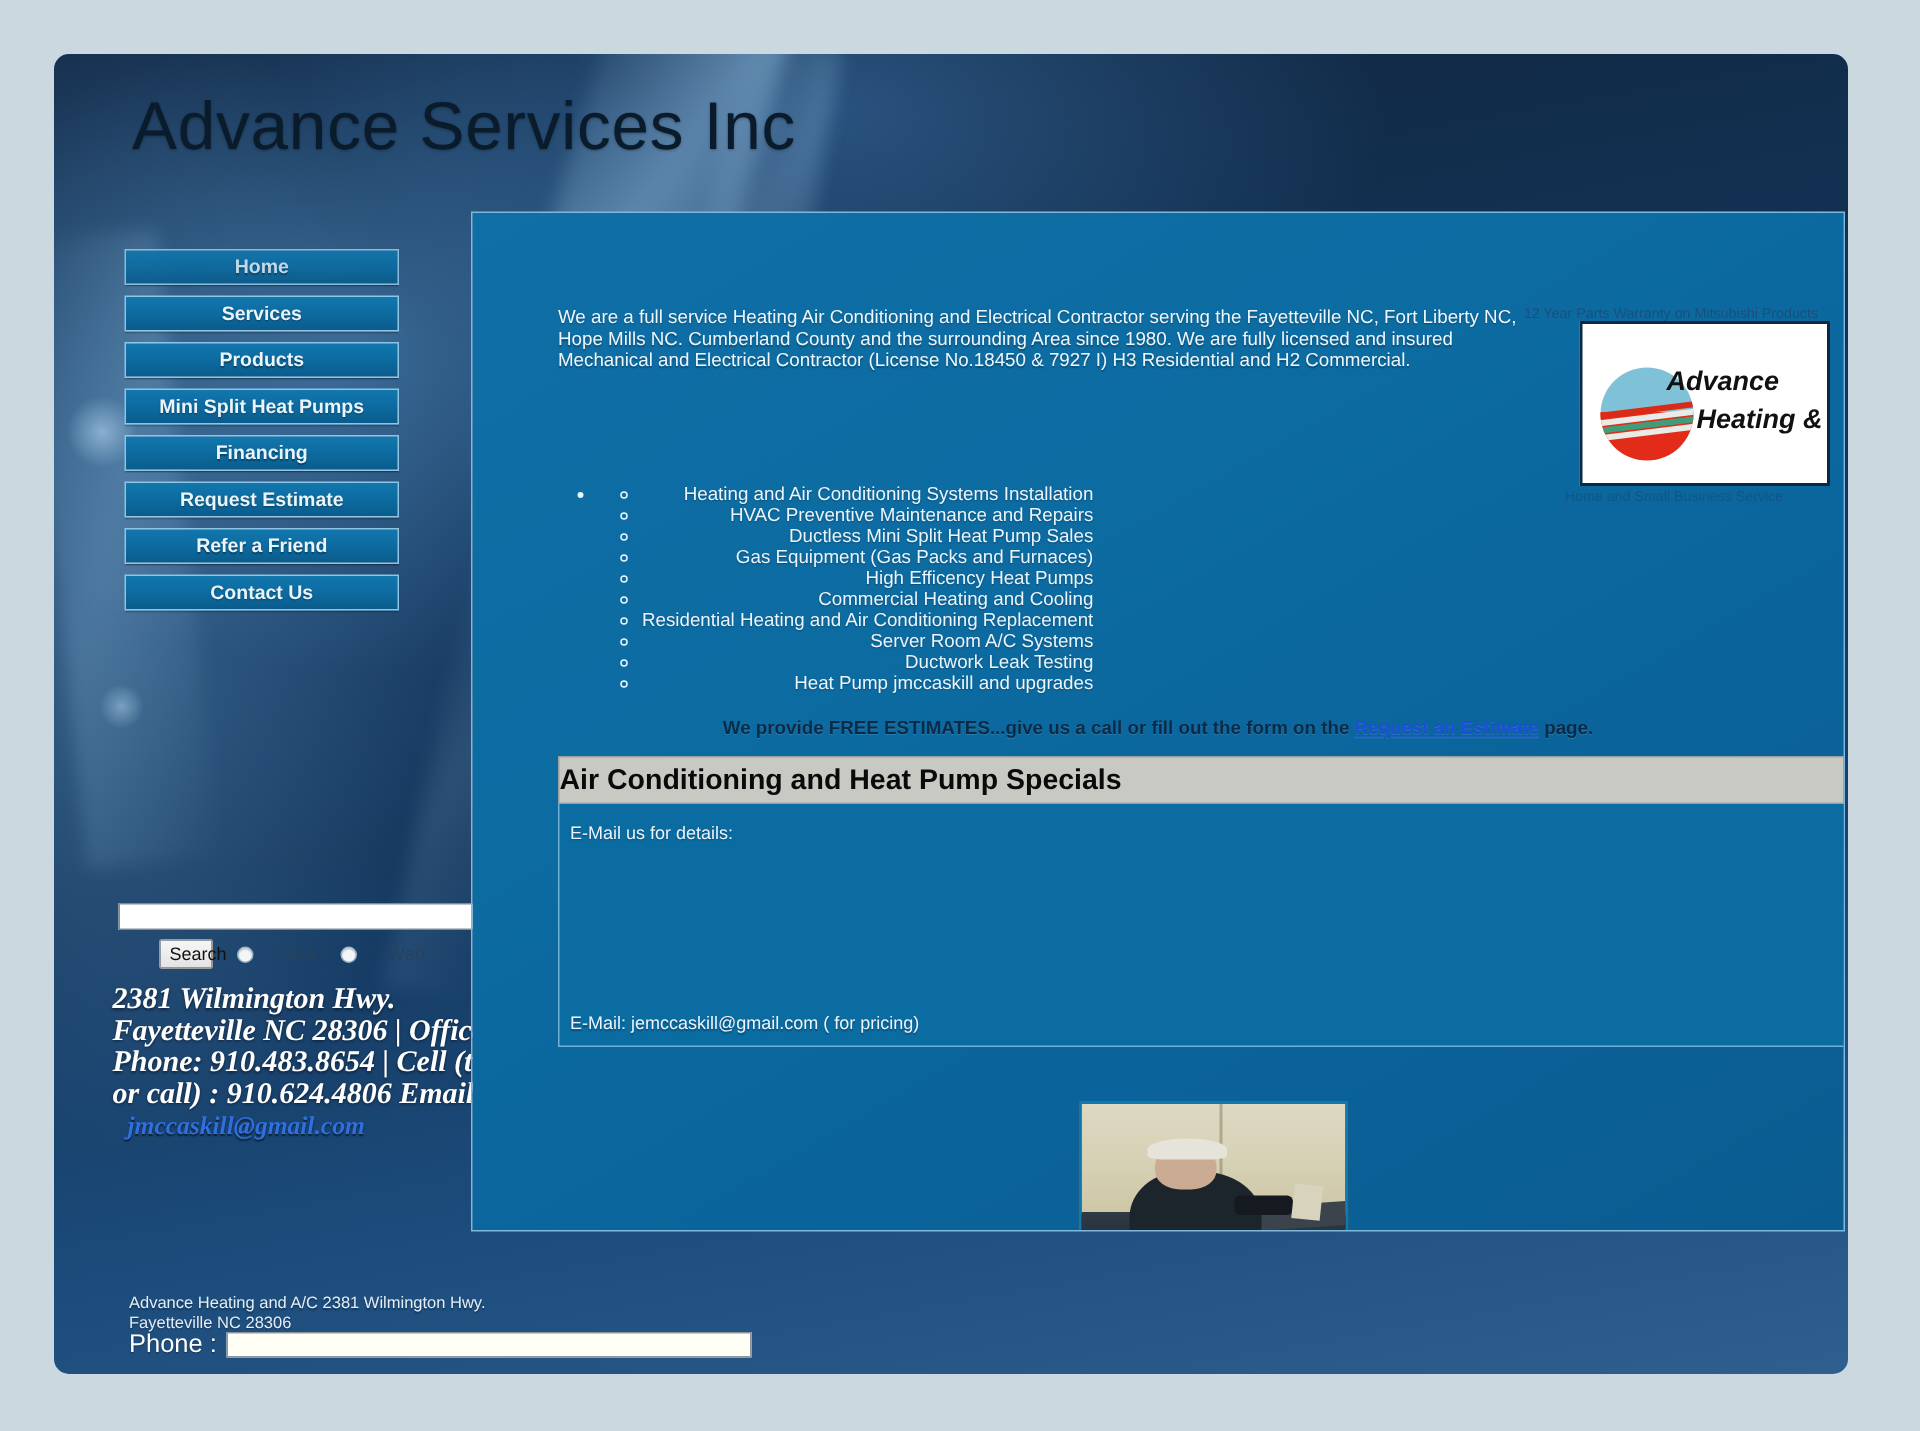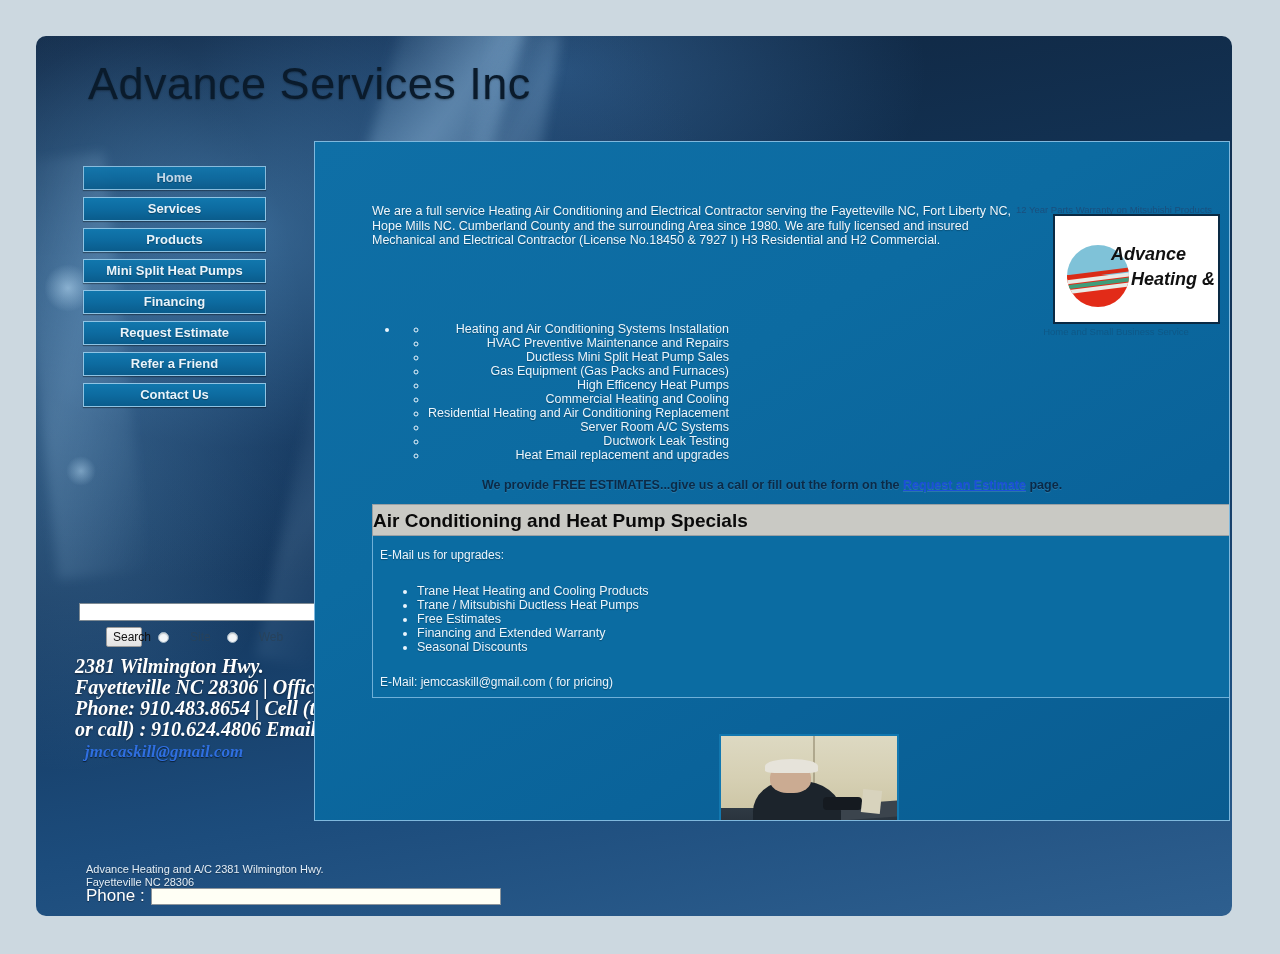--- a/index.html
+++ b/index.html
@@ -414,21 +414,21 @@
         <ul>
           <li>Heating and Air Conditioning  Systems Installation</li>
           <li> HVAC Preventive Maintenance and Repairs</li>
           <li>Ductless Mini Split Heat Pump Sales</li>
           <li>Gas Equipment (Gas Packs and Furnaces)</li>
           <li>High Efficency Heat Pumps</li>
           <li>Commercial Heating and Cooling</li>
           <li>Residential Heating and Air Conditioning Replacement</li>
           <li>Server Room A/C Systems</li>
           <li>Ductwork Leak Testing</li>
-          <li>Heat Email replacement and upgrades</li>
+          <li>Heat Pump jmccaskill and upgrades</li>
         </ul>
       </li>
     </ul>
 
     <div id="free-estimates">
       <span>We provide FREE ESTIMATES...give us a call or fill out the form on the </span><a id="estimate-link">Request an Estimate</a><span> page.</span>
     </div>
 
     <div id="logo-note">12 Year Parts Warranty on Mitsubishi Products</div>
     <div id="logo-card">
@@ -439,28 +439,21 @@
         <div class="logo-stripe" id="stripe4"></div>
       </div>
       <div id="logo-text1">Advance</div>
       <div id="logo-text2">Heating &amp; A/C</div>
     </div>
     <div id="logo-caption">Home and Small Business Service</div>
 
     <div id="specials">
       <div id="specials-header">Air Conditioning and Heat Pump Specials</div>
       <div id="specials-body">
-        <div id="specials-intro">E-Mail us for upgrades:</div>
-        <ul id="specials-list">
-          <li>Trane Heat Heating and Cooling Products</li>
-          <li>Trane / Mitsubishi Ductless Heat Pumps</li>
-          <li>Free Estimates</li>
-          <li>Financing and Extended Warranty</li>
-          <li>Seasonal Discounts</li>
-        </ul>
+        <div id="specials-intro">E-Mail us for details:</div>
         <div id="specials-email">E-Mail:  jemccaskill@gmail.com  ( for pricing)</div>
       </div>
     </div>
 
     <div id="photo">
       <div id="photo-wall"></div>
       <div id="photo-wall-line"></div>
       <div id="photo-desk"></div>
       <div id="photo-desk-top"></div>
       <div id="photo-person-body"></div>

